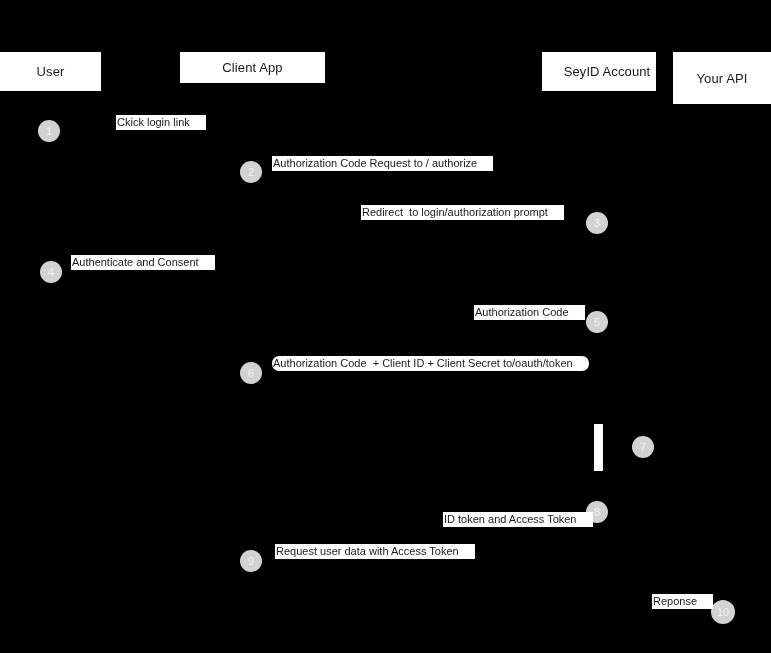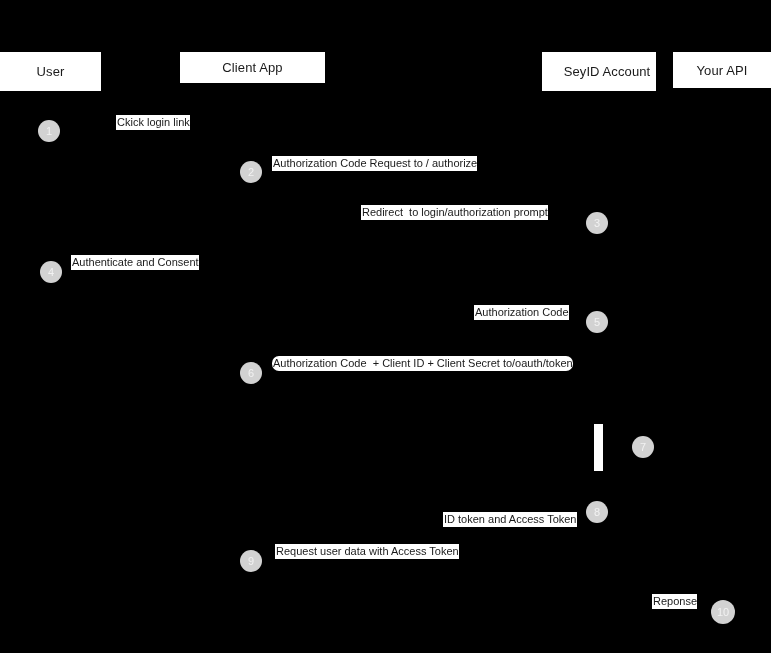--- a/index.html
+++ b/index.html
@@ -32,21 +32,21 @@
   }
   
   .msg-label {
     position: absolute;
     background: #ffffff;
     color: #1a1a1a;
     font-size: 11px;
     line-height: 13px;
     font-family: "Liberation Sans", sans-serif;
     white-space: pre;
-    padding: 1px 0 1px 1px;
+    padding: 1px 16px 1px 1px;
     box-sizing: border-box;
   }
   
   .step-marker {
     position: absolute;
     width: 22px;
     height: 22px;
     border-radius: 50%;
     background: #d2d2d2;
     color: #f2f2f2;
@@ -71,21 +71,21 @@
 
   <div class="lifeline-box" style="left: 0px; top: 52px; width: 101px; height: 39px;">
     <span>User</span>
   </div>
   <div class="lifeline-box" style="left: 180px; top: 52px; width: 145px; height: 31px;">
     <span>Client App</span>
   </div>
   <div class="lifeline-box" style="left: 542px; top: 52px; width: 114px; height: 39px; padding-left: 16px;">
     <span>SeyID Account</span>
   </div>
-  <div class="lifeline-box" style="left: 673px; top: 52px; width: 98px; height: 36px;">
+  <div class="lifeline-box" style="left: 673px; top: 52px; width: 98px; height: 52px;">
     <span>Your API</span>
   </div>
 
   <div class="activation-bar" style="left: 594px; top: 424px; width: 9px; height: 47px;"></div>
 
   <div class="step-marker" style="left: 38px; top: 120px;">
     <span>1</span>
   </div>
   <div class="msg-label" style="left: 116px; top: 115px;">Ckick login link</div>
 

